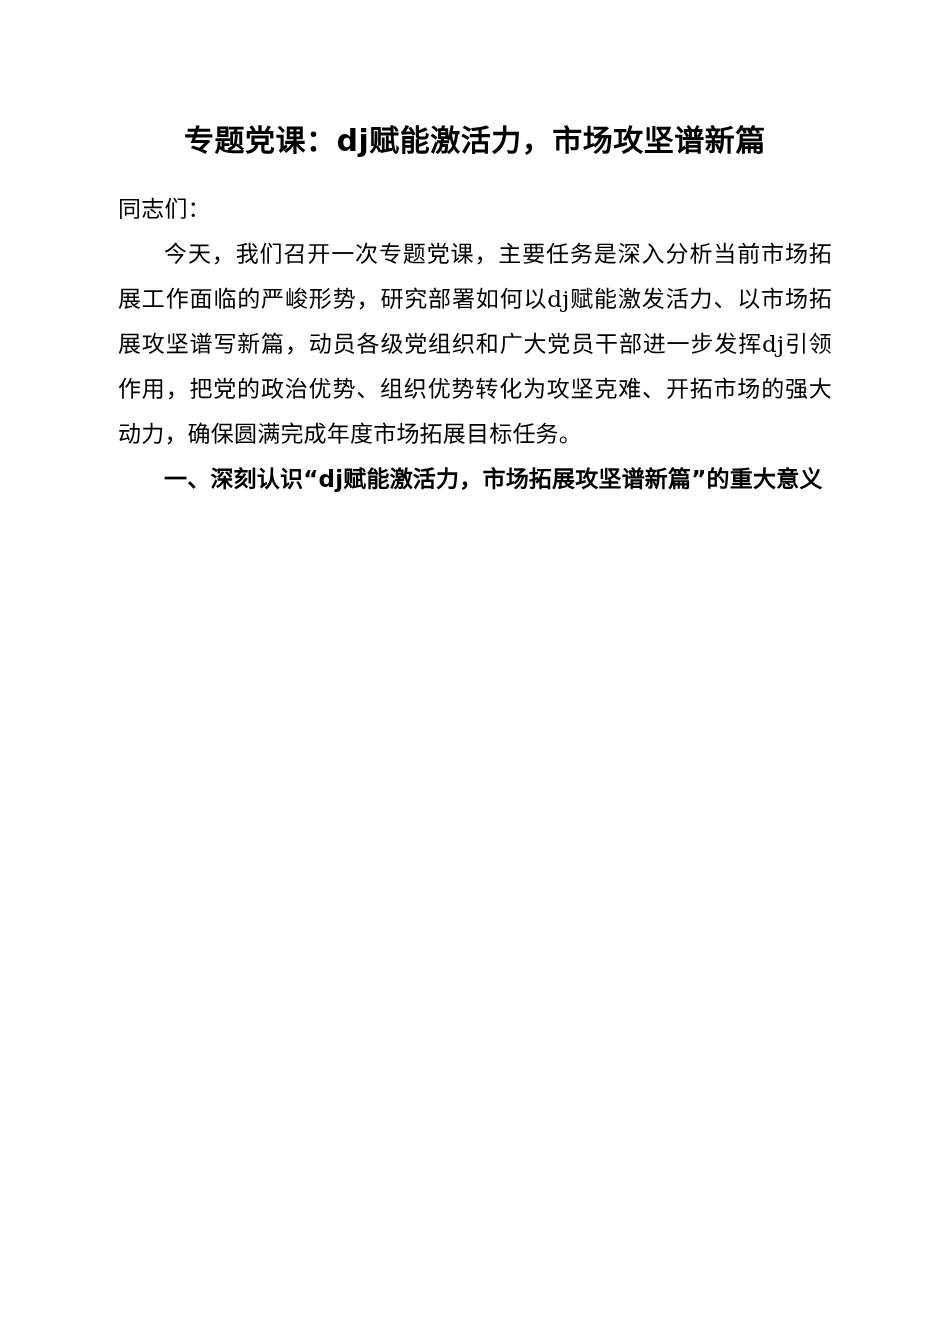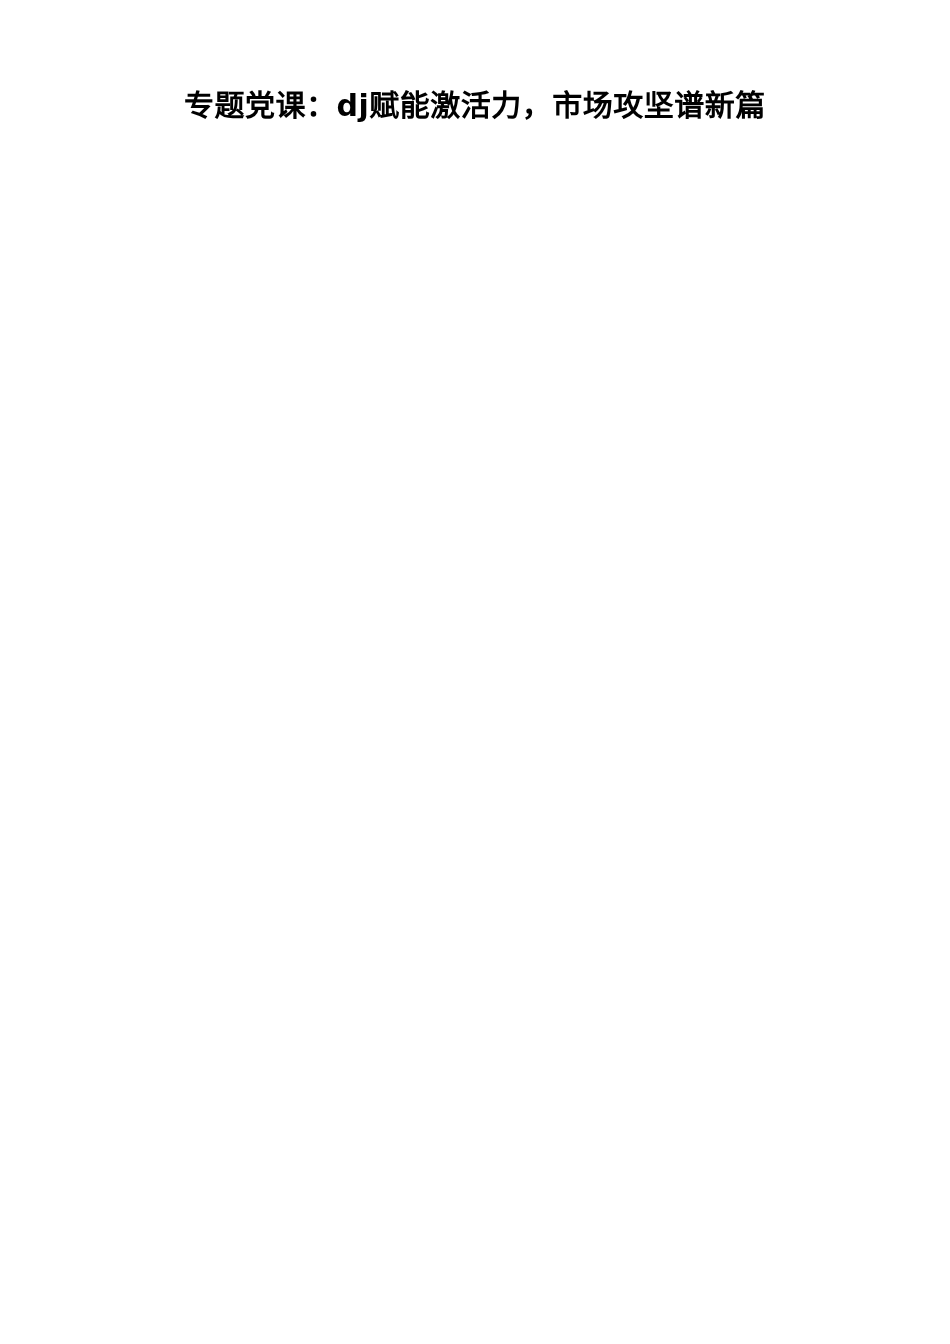--- a/index.html
+++ b/index.html
@@ -12,21 +12,21 @@
     height: 1344px;
     font-family: "DejaVu Serif", "Liberation Serif", serif;
     color: #000000;
     overflow: hidden;
   }
   .page {
     position: relative;
     width: 950px;
     height: 1126px;
     box-sizing: border-box;
-    padding: 84px 118px 60px 118px;
+    padding: 119px 118px 60px 118px;
   }
   .doc-title {
     font-family: "DejaVu Sans", "Liberation Sans", sans-serif;
     font-weight: bold;
     font-size: 30px;
     line-height: 44px;
     text-align: center;
     letter-spacing: 0.5px;
     margin: 0 0 24px 0;
     white-space: nowrap;
@@ -54,18 +54,21 @@
     line-height: 45px;
   }
 </style>
 </head>
 <body>
 
 <div class="page">
 
   <h1 class="doc-title">专题党课：dj赋能激活力，市场攻坚谱新篇</h1>
 
+  <p class="salutation">同志们：</p>
+
+  <p class="body-para">今天，我们召开一次专题党课，主要任务是深入分析当前市场拓展工作面临的严峻形势，研究部署如何以dj赋能激发活力、以市场拓展攻坚谱写新篇，动员各级党组织和广大党员干部进一步发挥dj引领作用，把党的政治优势、组织优势转化为攻坚克难、开拓市场的强大动力，确保圆满完成年度市场拓展目标任务。</p>
 
 
-
+  <p class="heading-para">一、深刻认识“dj赋能激活力，市场拓展攻坚谱新篇”的重大意义</p>
 
 
 </div>
 
 </body></html>

